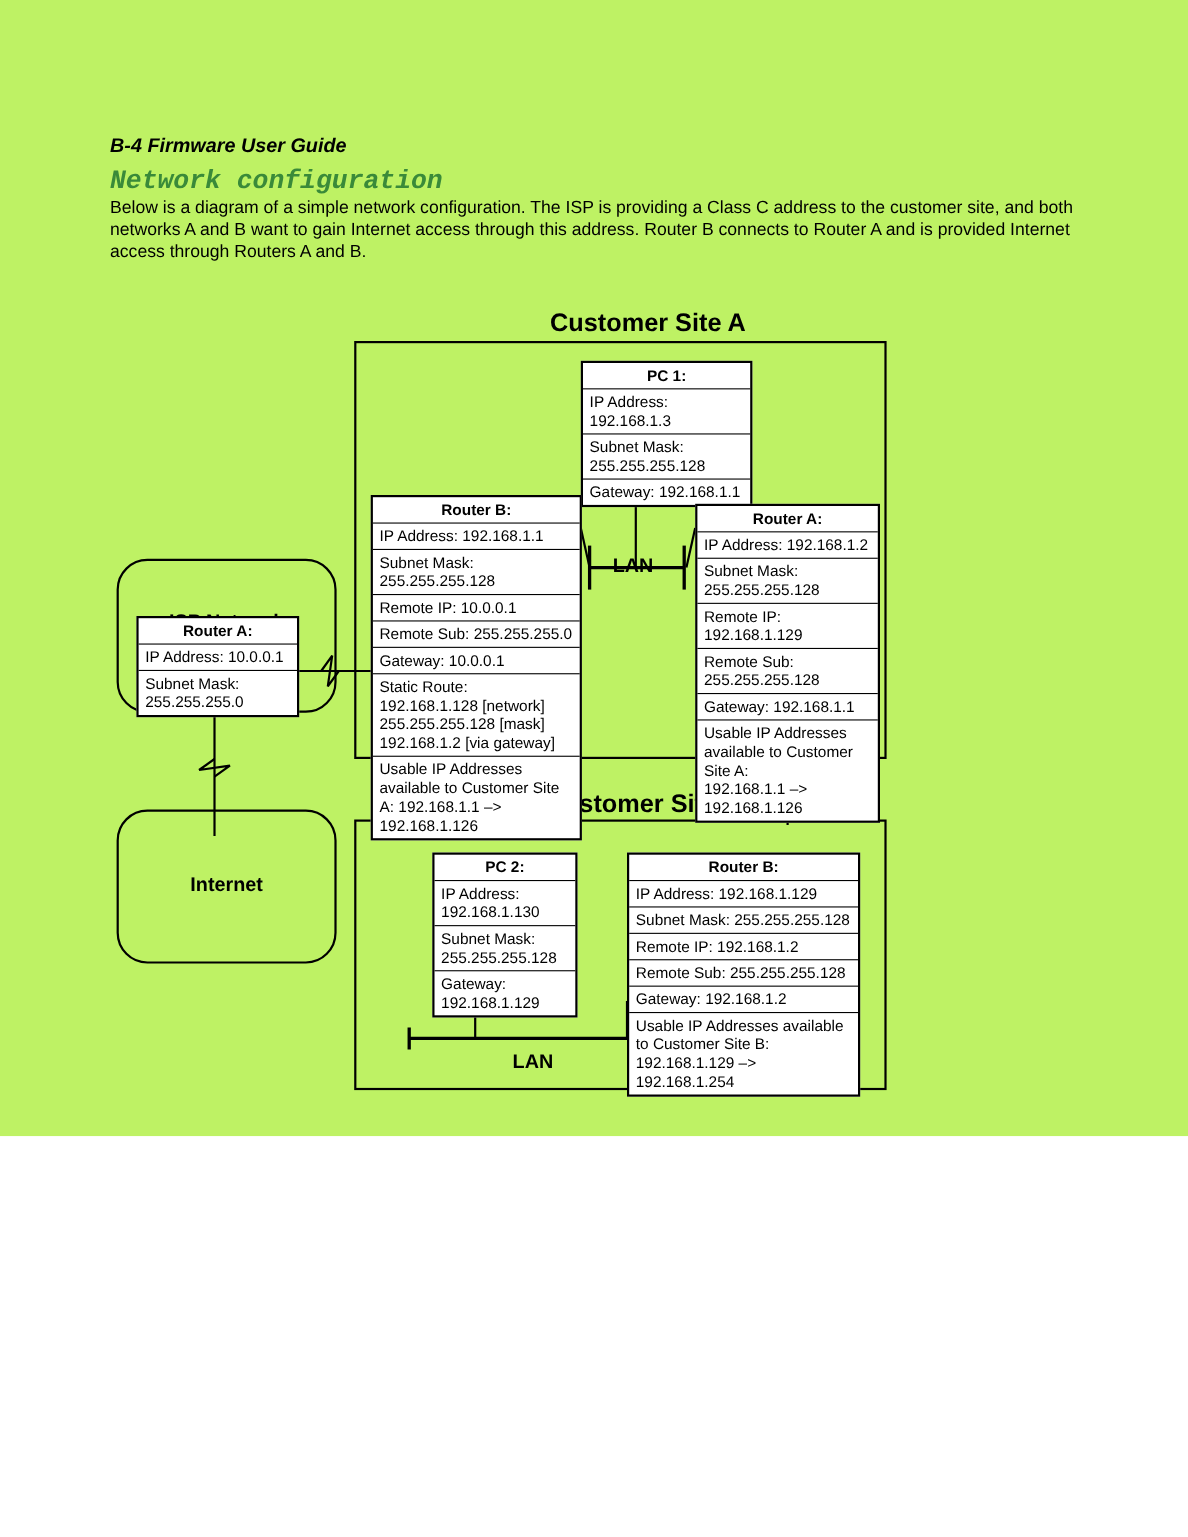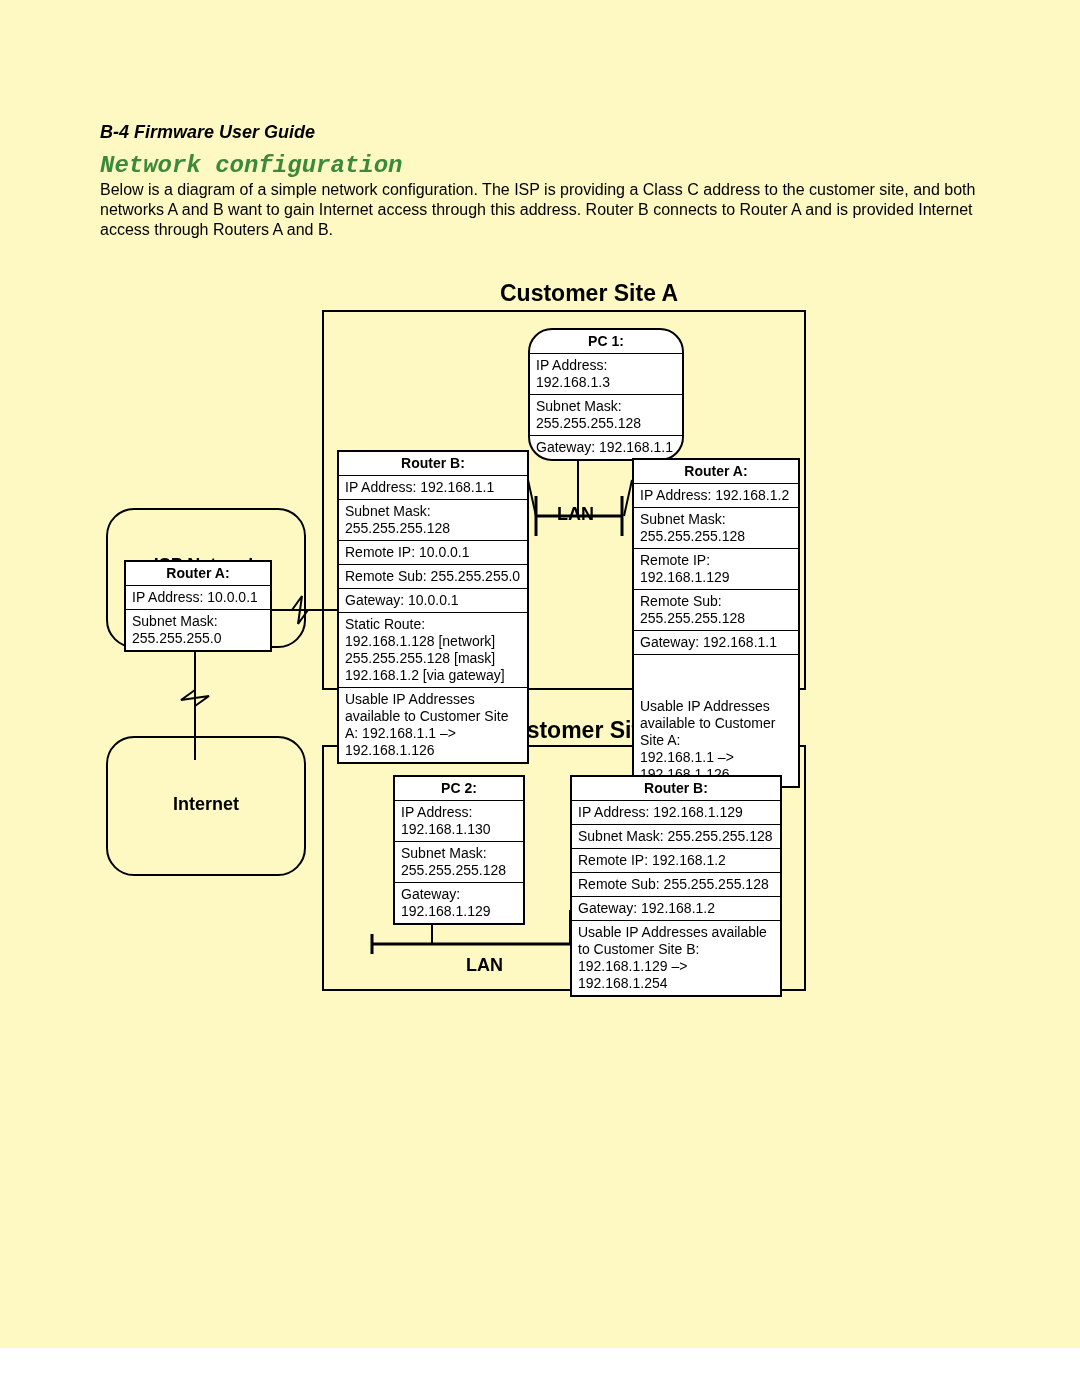--- a/index.html
+++ b/index.html
@@ -5,22 +5,22 @@
   html, body {
     margin: 0;
     padding: 0;
     background: #fff;
     font-family: Arial, Helvetica, sans-serif;
     color: #000;
   }
   .page {
     position: relative;
     width: 1080px;
-    height: 1348px;
-    background: #fef9c3;
+    height: 1033px;
+    background: #bef264;
   }
   .page-header {
     position: absolute;
     left: 100px;
     top: 122px;
     font-family: "Segoe UI", "Trebuchet MS", Arial, sans-serif;
     font-weight: 700;
     font-style: italic;
     font-size: 18px;
     color: #000;
@@ -171,21 +171,21 @@
     <div class="title">Router A:</div>
     <div class="row">IP Address: 10.0.0.1</div>
     <div class="row" style="white-space:pre-line;">Subnet Mask:
 255.255.255.0</div>
   </div>
 
   <div class="rounded-box" style="left:106px; top:736px; width:200px; height:140px;">
     <div class="rounded-label" style="top:56px;">Internet</div>
   </div>
 
-  <div class="info-box" style="left:528px; top:328px; width:156px;border-radius:24px;">
+  <div class="info-box" style="left:528px; top:328px; width:156px;">
     <div class="title">PC 1:</div>
     <div class="row" style="white-space:pre-line;">IP Address:
 192.168.1.3</div>
     <div class="row" style="white-space:pre-line;">Subnet Mask:
 255.255.255.128</div>
     <div class="row">Gateway: 192.168.1.1</div>
   </div>
 
   <div class="info-box" style="left:337px; top:450px; width:192px;">
     <div class="title">Router B:</div>
@@ -204,21 +204,21 @@
 
   <div class="info-box" style="left:632px; top:458px; width:168px;">
     <div class="title">Router A:</div>
     <div class="row">IP Address: 192.168.1.2</div>
     <div class="row" style="white-space:pre-line;">Subnet Mask:
 255.255.255.128</div>
     <div class="row">Remote IP: 192.168.1.129</div>
     <div class="row" style="white-space:pre-line;">Remote Sub:
 255.255.255.128</div>
     <div class="row">Gateway: 192.168.1.1</div>
-    <div class="row" style="white-space:pre-line;margin-top:40px;">Usable IP Addresses available to Customer Site A:
+    <div class="row" style="white-space:pre-line;">Usable IP Addresses available to Customer Site A:
 192.168.1.1 –&gt;
 192.168.1.126</div>
   </div>
 
   <div class="lan-label" style="left:557px; top:504px;">LAN</div>
   <div class="lan-label" style="left:466px; top:955px;">LAN</div>
 
   <div class="info-box" style="left:365px; top:775px; width:132px;margin-left:28px;">
     <div class="title">PC 2:</div>
     <div class="row" style="white-space:pre-line;">IP Address:

